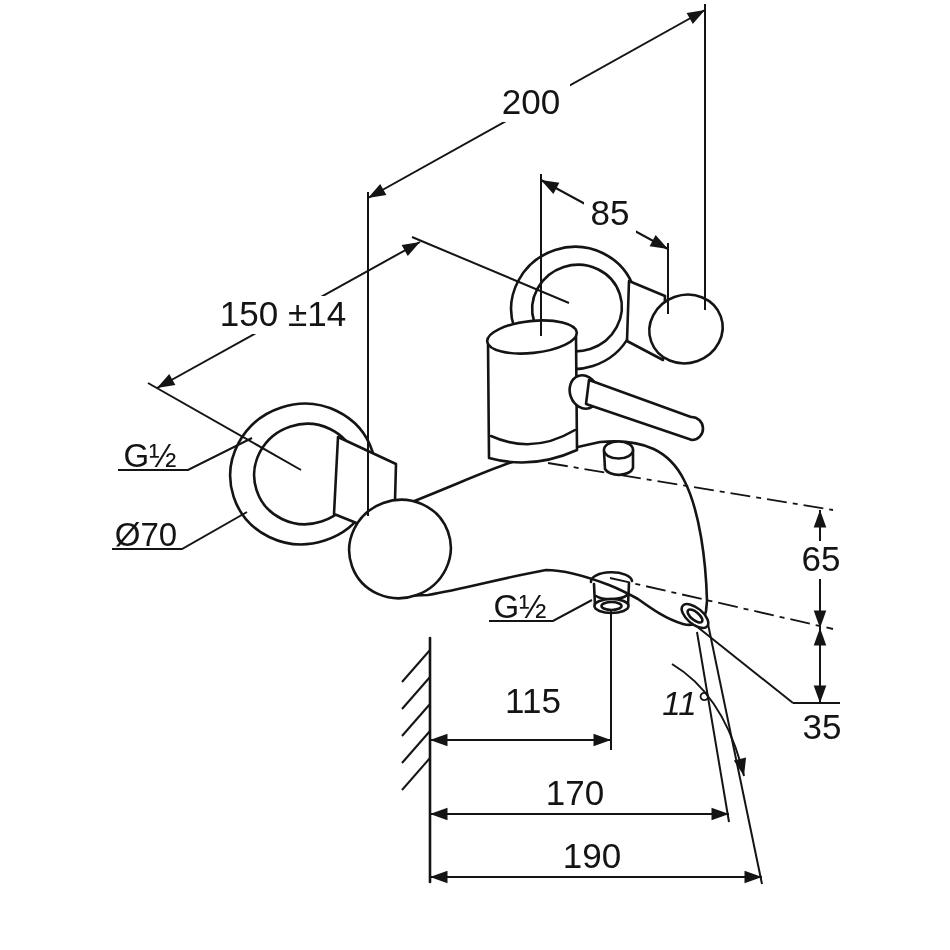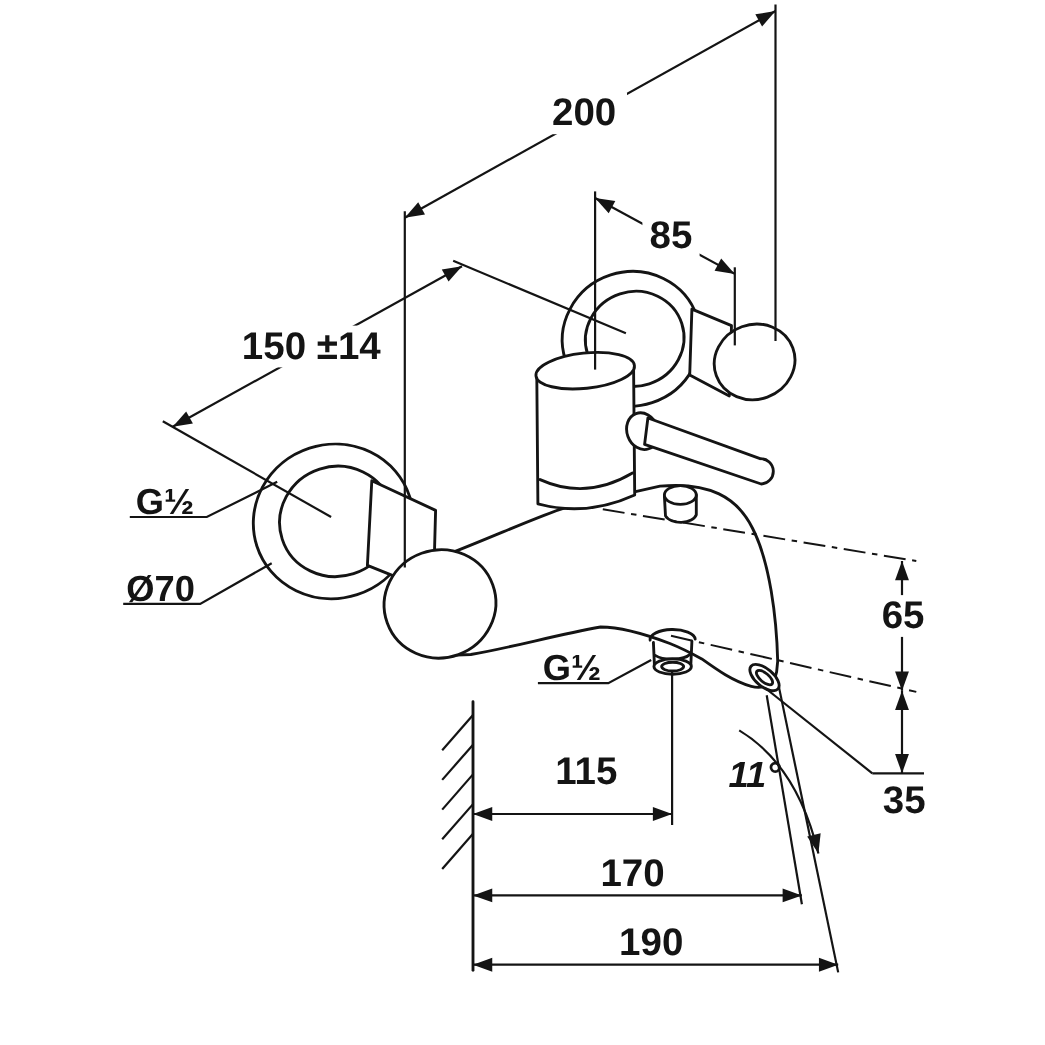--- a/index.html
+++ b/index.html
@@ -1,16 +1,16 @@
 <!DOCTYPE html>
 <html><head>
 <meta charset="utf-8">
 <style>
   html,body{margin:0;padding:0;background:#fff;}
-  .stage{width:950px;height:950px;position:relative;background:#fff;overflow:hidden;font-weight:bold;}
+  .stage{width:950px;height:950px;position:relative;background:#fff;overflow:hidden;}
   svg{display:block;}
   text{font-family:"Liberation Sans","DejaVu Sans",sans-serif;fill:#141414;}
   .dim{font-size:35px;}
   .lbl{font-size:33px;}
   .ital{font-style:italic;}
   .draw{fill:none;stroke:#141414;stroke-width:2.6;stroke-linecap:round;stroke-linejoin:round;}
   .draw-f{fill:#ffffff;stroke:#141414;stroke-width:2.6;stroke-linejoin:round;}
   .dimln{fill:none;stroke:#141414;stroke-width:2;}
   .thin{fill:none;stroke:#141414;stroke-width:2;}
   .cl{fill:none;stroke:#141414;stroke-width:1.8;stroke-dasharray:20 6 5 6;}

